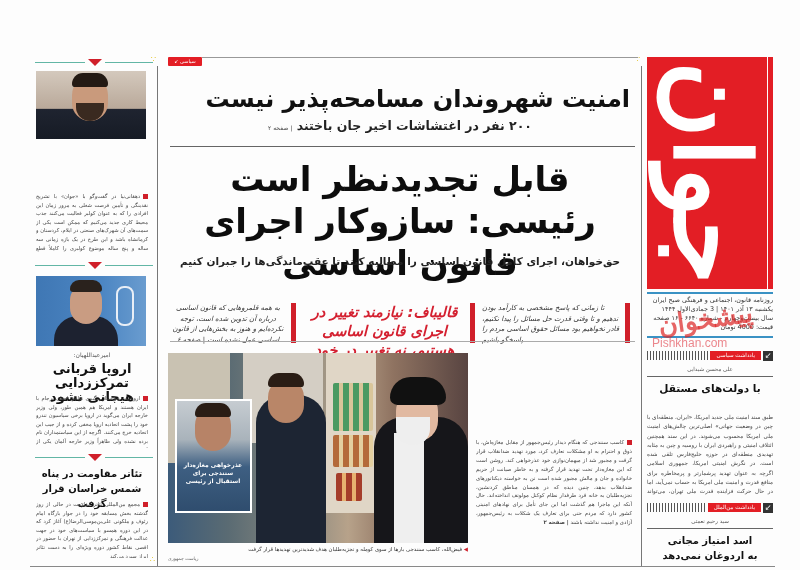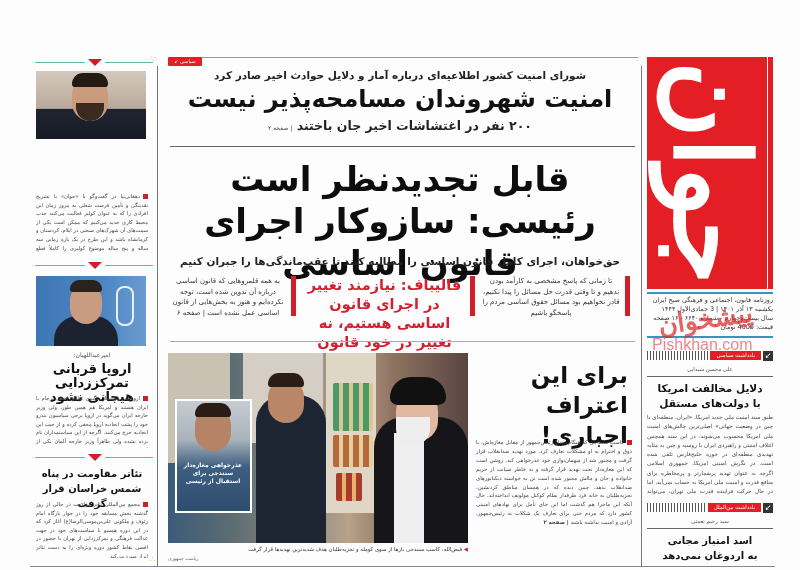--- a/index.html
+++ b/index.html
@@ -13,21 +13,21 @@
   .masthead-logo { position: absolute; left: 0; top: 0; width: 120px; height: 232px; }
   .masthead-logo text { font-family: "DejaVu Serif", serif; font-weight: bold; fill: #fff; }
   .mast-side { position: absolute; left: 768px; top: 57px; width: 5px; height: 232px; background: #e31e25; }
 
   .mast-rule { position: absolute; left: 647px; width: 126px; height: 2px; background: #3a92c4; }
   .mast-info { position: absolute; left: 647px; top: 296px; width: 126px; font-size: 6.4px; line-height: 9px; text-align: right; color: #333; }
   .mast-info div { white-space: nowrap; }
 
   .watermark { position: absolute; left: 652px; top: 300px; width: 110px; height: 64px; pointer-events: none; }
   .watermark .wm-fa { position: absolute; left: 6px; top: 4px; font-family: "DejaVu Serif", serif; font-size: 26px; font-weight: bold; color: rgba(220,40,40,0.72); transform: rotate(-8deg); }
-  .watermark .wm-en { position: absolute; left: 0; top: 36px; font-size: 16px; color: rgba(225,60,70,0.62); direction: ltr; font-family: "Liberation Sans", sans-serif; }
+  .watermark .wm-en { position: absolute; left: 0; top: 36px; font-size: 12px; color: rgba(225,60,70,0.62); direction: ltr; font-family: "Liberation Sans", sans-serif; }
 
   
   .sec-bar { position: absolute; height: 11px; display: flex; align-items: center; direction: ltr; }
   .sec-bar .barcode { height: 9px; flex: 1; background: repeating-linear-gradient(90deg, #555 0 1px, transparent 1px 3px); }
   .sec-bar .label { background: #e31e25; color: #fff; font-size: 5.5px; height: 9px; line-height: 9px; padding: 0 6px; margin: 0 2px; direction: rtl; white-space: nowrap; }
   .sec-bar .arrow-box { width: 10px; height: 10px; background: #333; color: #fff; font-size: 8px; line-height: 10px; text-align: center; }
 
   .byline { position: absolute; font-size: 5.5px; color: #555; text-align: center; }
   .hr { position: absolute; height: 1px; background: #666; }
   .hr-light { position: absolute; height: 1px; background: #aaa; }
@@ -35,31 +35,31 @@
 
   .col-head { position: absolute; text-align: center; font-weight: bold; color: #111; }
   .body-text { position: absolute; font-size: 5.6px; line-height: 9.3px; color: #444; text-align: justify; }
   .body-text .bullet { display: inline-block; width: 5px; height: 5px; background: #d01f2a; margin-left: 3px; vertical-align: middle; }
 
   
   .top-tag { position: absolute; left: 168px; top: 57px; width: 34px; height: 9px; background: #e31e25; border-radius: 1px; color: #fff; font-size: 5px; line-height: 9px; text-align: center; direction: rtl; }
   .top-rule { position: absolute; left: 202px; top: 57px; width: 436px; height: 1px; background: #999; }
 
   .top-kicker { position: absolute; left: 170px; top: 69px; width: 460px; text-align: center; font-size: 10.5px; font-weight: bold; color: #222; }
-  .top-title { position: absolute; left: 170px; top: 85px; width: 460px; text-align: center; font-size: 24px; font-weight: bold; color: #111; letter-spacing: -0.5px; }
+  .top-title { position: absolute; left: 170px; top: 85px; width: 460px; font-size: 24px; font-weight: bold; color: #111; letter-spacing: -0.5px; }
   .top-sub { position: absolute; left: 170px; top: 118px; width: 460px; text-align: center; font-size: 12.5px; font-weight: bold; color: #222; }
   .top-sub .ref { font-size: 6px; font-weight: normal; color: #444; }
 
   
   .main-title { position: absolute; left: 170px; top: 158px; width: 460px; text-align: center; font-size: 34px; line-height: 42px; font-weight: bold; color: #0d0d0d; letter-spacing: -1px; }
   .main-sub { position: absolute; left: 170px; top: 255px; width: 460px; text-align: center; font-size: 10.5px; font-weight: bold; color: #222; }
 
-  .quote-block { position: absolute; top: 276px; height: 44px; }
+  .quote-block { position: absolute; top: 303px; height: 44px; font-style: italic; }
   .qbar { position: absolute; top: 0; width: 5px; height: 40px; background: #d01f2a; }
-  .quote-text { position: absolute; top: 0; font-size: 7px; line-height: 10.5px; text-align: center; color: #333; }
+  .quote-text { position: absolute; top: 0; font-size: 7px; line-height: 10.5px; text-align: left; color: #333; }
   .quote-red { position: absolute; top: 0; font-size: 14.5px; line-height: 19px; font-weight: bold; color: #d42030; text-align: center; }
 
   
   .photo { position: absolute; left: 168px; top: 353px; width: 300px; height: 190px; overflow: hidden; background: linear-gradient(90deg, #3c5b7a 0%, #5a6b73 20%, #8c8a80 45%, #b7a28a 60%, #8f7361 75%, #584441 100%); }
   .photo .shelf { position: absolute; background: #d9d3c9; }
   .photo .jar { position: absolute; border-radius: 2px; }
   .photo .person { position: absolute; }
   .inset { position: absolute; left: 175px; top: 399px; width: 77px; height: 114px; background: #fff; padding: 2px; }
   .inset-inner { position: relative; width: 100%; height: 100%; background: linear-gradient(180deg, #c6ccd1 0%, #a9b3bb 35%, #3e5f82 60%, #2f4d6e 100%); overflow: hidden; }
   .inset-text { position: absolute; left: 4px; top: 60px; width: 64px; font-size: 6px; line-height: 8px; color: #fff; font-weight: bold; text-align: center; }
@@ -104,21 +104,20 @@
   </div>
 
   <div class="sec-bar" style="left:647px; top:350px; width:126px;">
     <div class="barcode"></div>
     <div class="label">یادداشت سیاسی</div>
     <div class="arrow-box">↙</div>
   </div>
   <div class="byline" style="left:647px; top:366px; width:126px;">علی محسن شیدایی</div>
   <div class="hr" style="left:647px; top:376px; width:126px;"></div>
   <div class="col-head" style="left:647px; top:381px; width:126px; font-size:10.5px; line-height:15px;">
-    <div>دلایل مخالفت امریکا</div>
     <div>با دولت‌های مستقل</div>
   </div>
   <div class="body-text" style="left:647px; top:413px; width:126px; height:84px; overflow:hidden;">
     <span>طبق سند امنیت ملی جدید امریکا، «ایران، منطقه‌ای با چین در وضعیت جهانی» اصلی‌ترین چالش‌های امنیت ملی امریکا محسوب می‌شوند. در این سند همچنین ائتلاف امنیتی و راهبردی ایران با روسیه و چین به مثابه تهدیدی منطقه‌ای در حوزه خلیج‌فارس تلقی شده است. در نگرش امنیتی امریکا، جمهوری اسلامی اگرچه به عنوان تهدید پرشمارتر و پرمخاطره برای منافع قدرت و امنیت ملی امریکا به حساب نمی‌آید، اما در حال حرکت فزاینده قدرت ملی تهران، می‌تواند زمینه لازم را برای ایجاد چالش‌های جدید در محیط پیرامونی به وجود آورد.</span>
     
   </div>
 
   <div class="sec-bar" style="left:647px; top:502px; width:126px;">
     <div class="barcode"></div>
     <div class="label">یادداشت بین‌الملل</div>
@@ -133,21 +132,20 @@
 
   <div class="vr" style="left:641px; top:66px; height:500px;"></div>
   <div class="vr" style="left:157px; top:66px; height:500px;"></div>
   <div class="dots" style="left:635px; top:56px;">∵</div>
   <div class="dots" style="left:151px; top:56px;">∵</div>
 
   <div class="top-tag">
     <span>سیاسی</span> ↙
   </div>
   <div class="top-rule"></div>
-  <div class="top-kicker">شورای امنیت کشور اطلاعیه‌ای درباره آمار و دلایل حوادث اخیر صادر کرد</div>
   <div class="top-title">امنیت شهروندان مسامحه‌پذیر نیست</div>
   <div class="top-sub">
     <span>۲۰۰ نفر در اغتشاشات اخیر جان باختند</span>
     <span class="ref">| صفحه ۲</span>
   </div>
   <div class="hr" style="left:170px; top:146px; width:465px;"></div>
 
   <div class="main-title">
     <div>قابل تجدیدنظر است</div>
     <div>رئیسی: سازوکار اجرای قانون اساسی</div>
@@ -190,24 +188,20 @@
       <div style="position:absolute; left:18px; top:2px; width:36px; height:14px; background:#2a1d15; border-radius:14px 14px 4px 4px;"></div>
       <div class="inset-text">عذرخواهی مغازه‌دار سنندجی برای استقبال از رئیسی</div>
     </div>
   </div>
   <div class="caption">
     <span class="tri">◀</span>
     <span>فیض‌الله، کاسب سنندجی بارها از سوی کومله و تجزیه‌طلبان هدف شدیدترین تهدیدها قرار گرفت</span>
   </div>
   <div class="caption-credit">ریاست جمهوری</div>
 
-  <div class="photo-headline">
-    <div>برای این</div>
-    <div>اعتراف اجباری!</div>
-  </div>
   <div class="body-text" style="left:476px; top:438px; width:156px; height:112px; overflow:hidden; font-size:5.4px; line-height:8.9px;">
     <span class="bullet"></span><span>کاسب سنندجی که هنگام دیدار رئیس‌جمهور از مقابل مغازه‌اش، با ذوق و احترام به او مشکلات تعارف کرد، مورد تهدید ضدانقلاب قرار گرفت و مجبور شد از میهمان‌نوازی خود عذرخواهی کند. روشن است که این مغازه‌دار تحت تهدید قرار گرفته و به خاطر صیانت از حریم خانواده و جان و مالش مجبور شده است تن به خواسته دیکتاتورهای ضدانقلاب بدهد، چنین دیده که در همسان مناطق کردنشین، تجزیه‌طلبان به خانه فرد طرفدار نظام کوکتل مولوتف انداخته‌اند. حال آنکه این ماجرا هم گذشت اما این جای تأمل برای نهادهای امنیتی کشور دارد که مردم حتی برای تعارف یک شکلات به رئیس‌جمهور، آزادی و امنیت نداشته باشند</span>
     <b>| صفحه ۲</b>
   </div>
 
   <div class="left-marker" style="left:35px; top:59px; width:118px;">
     <div class="line" style="width:50px;"></div>
     <div class="tri"></div>
     <div class="line" style="width:48px;"></div>
   </div>

